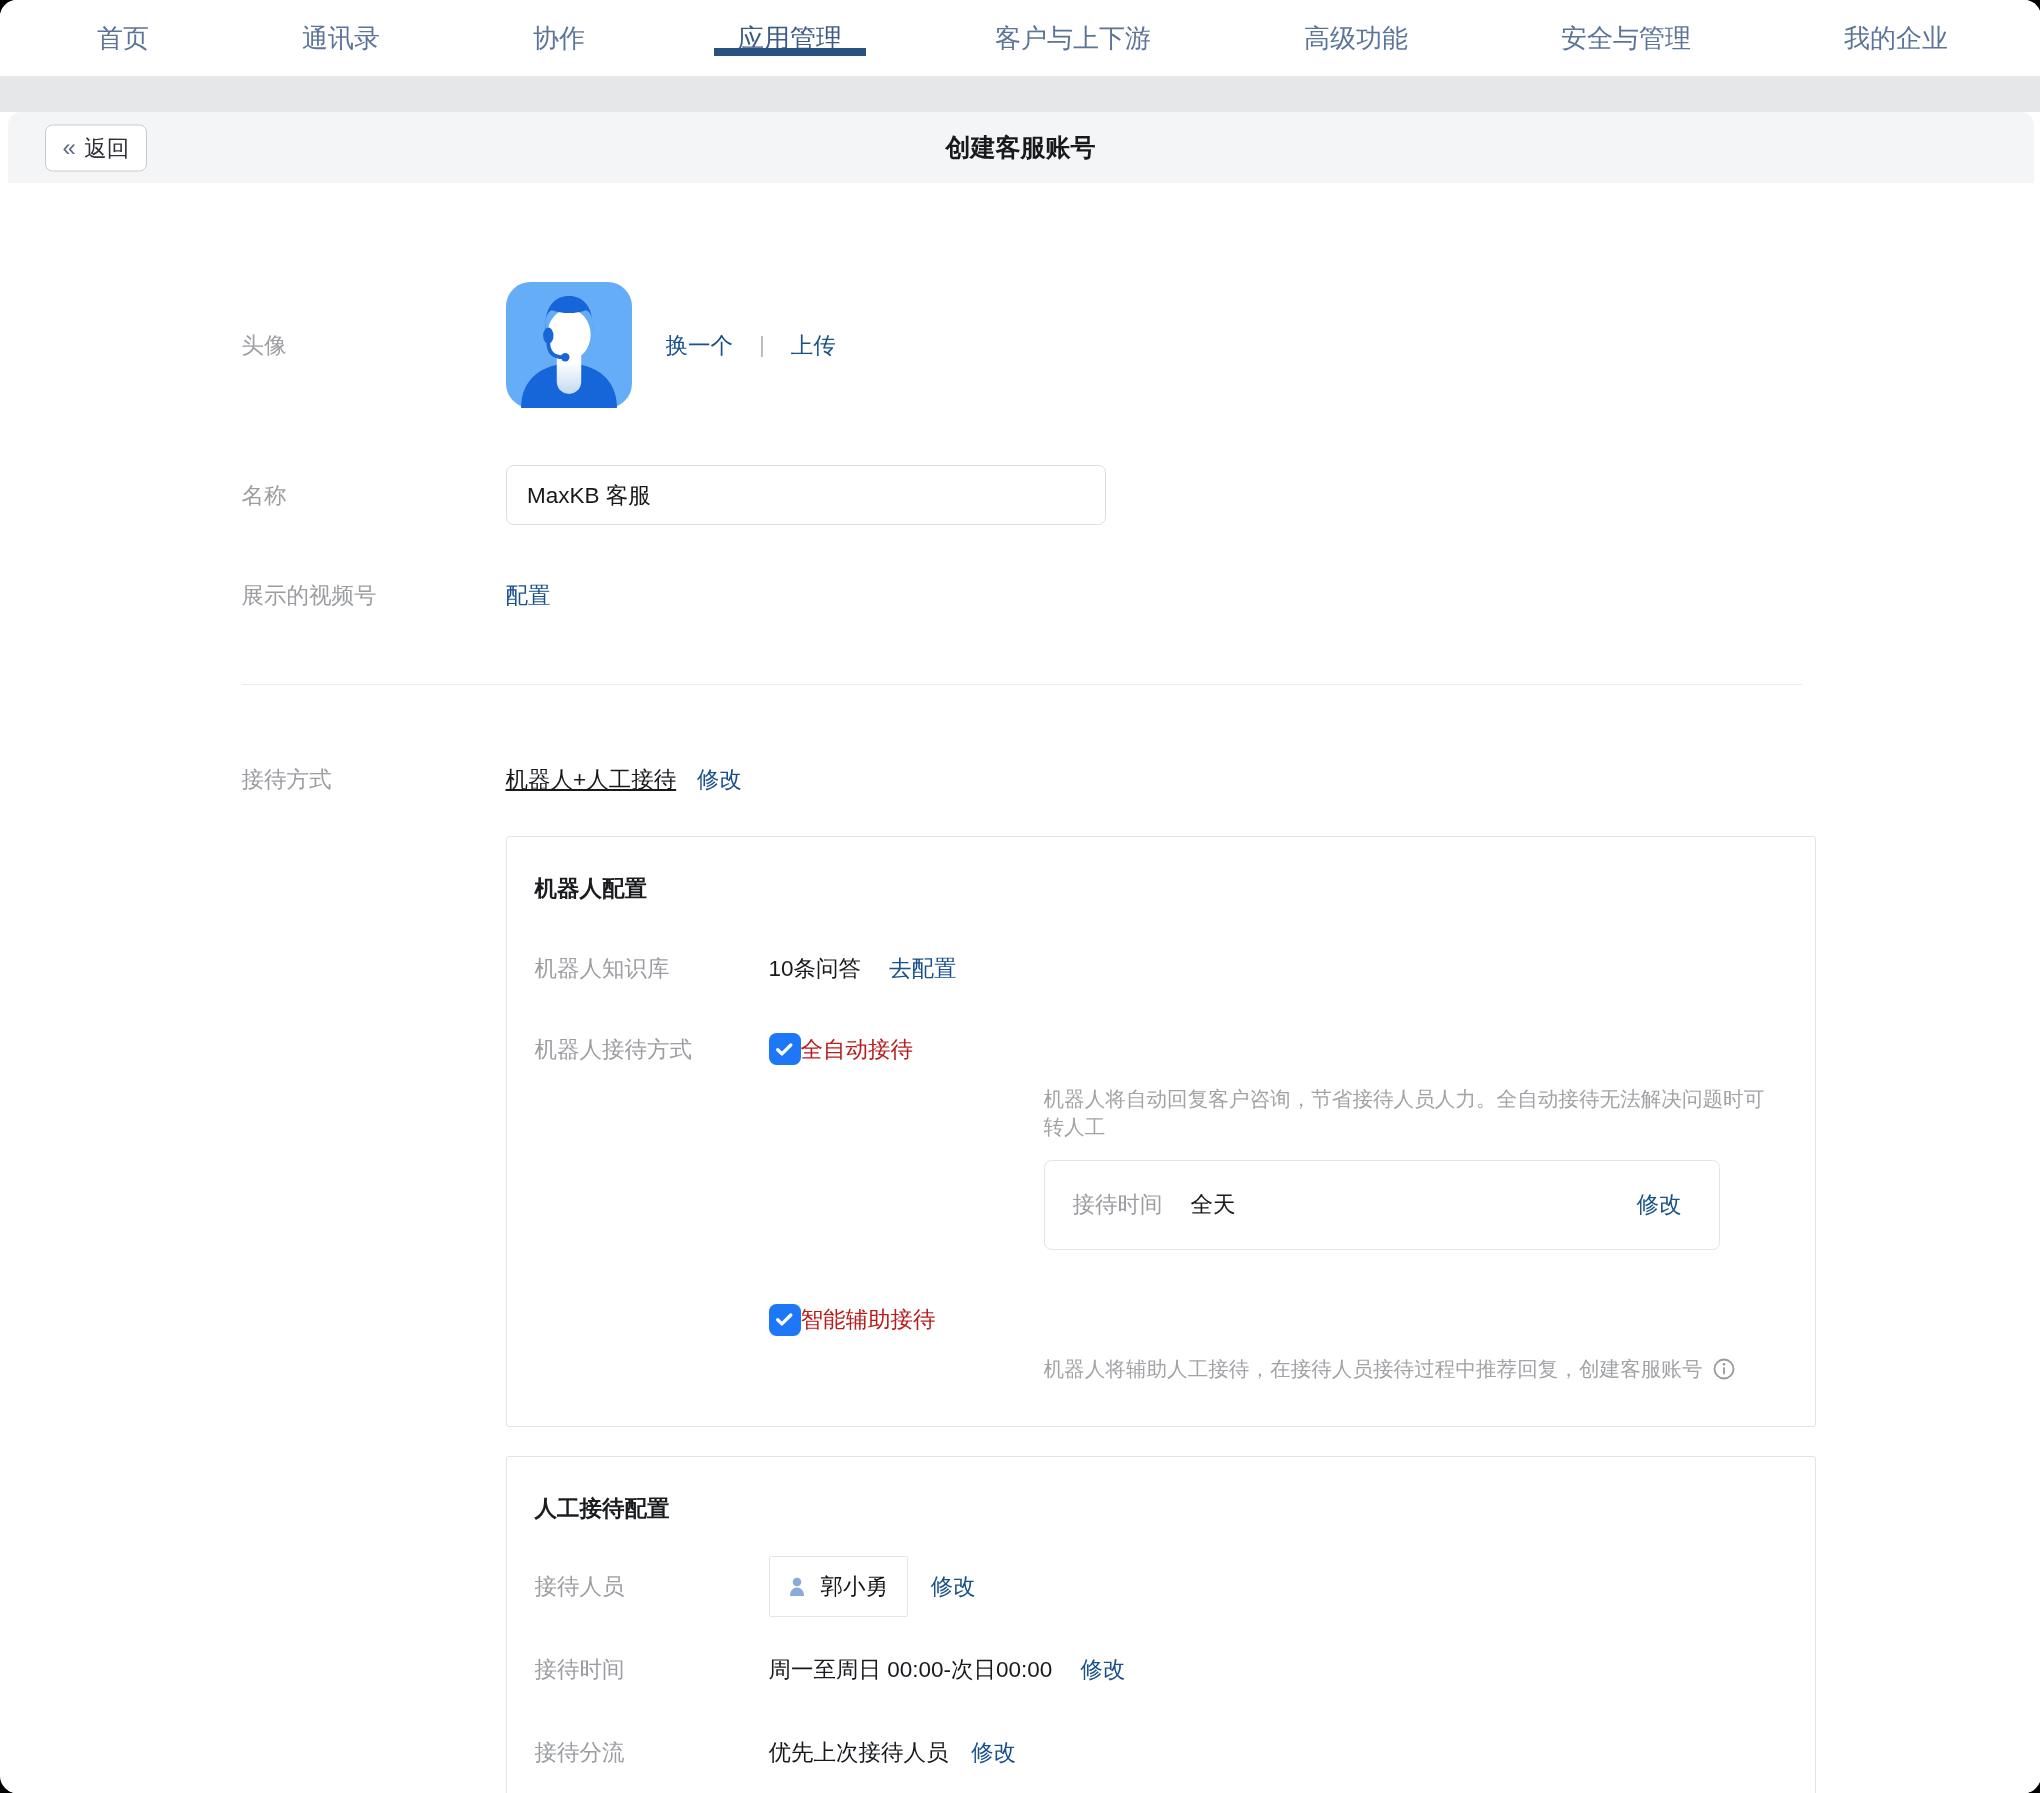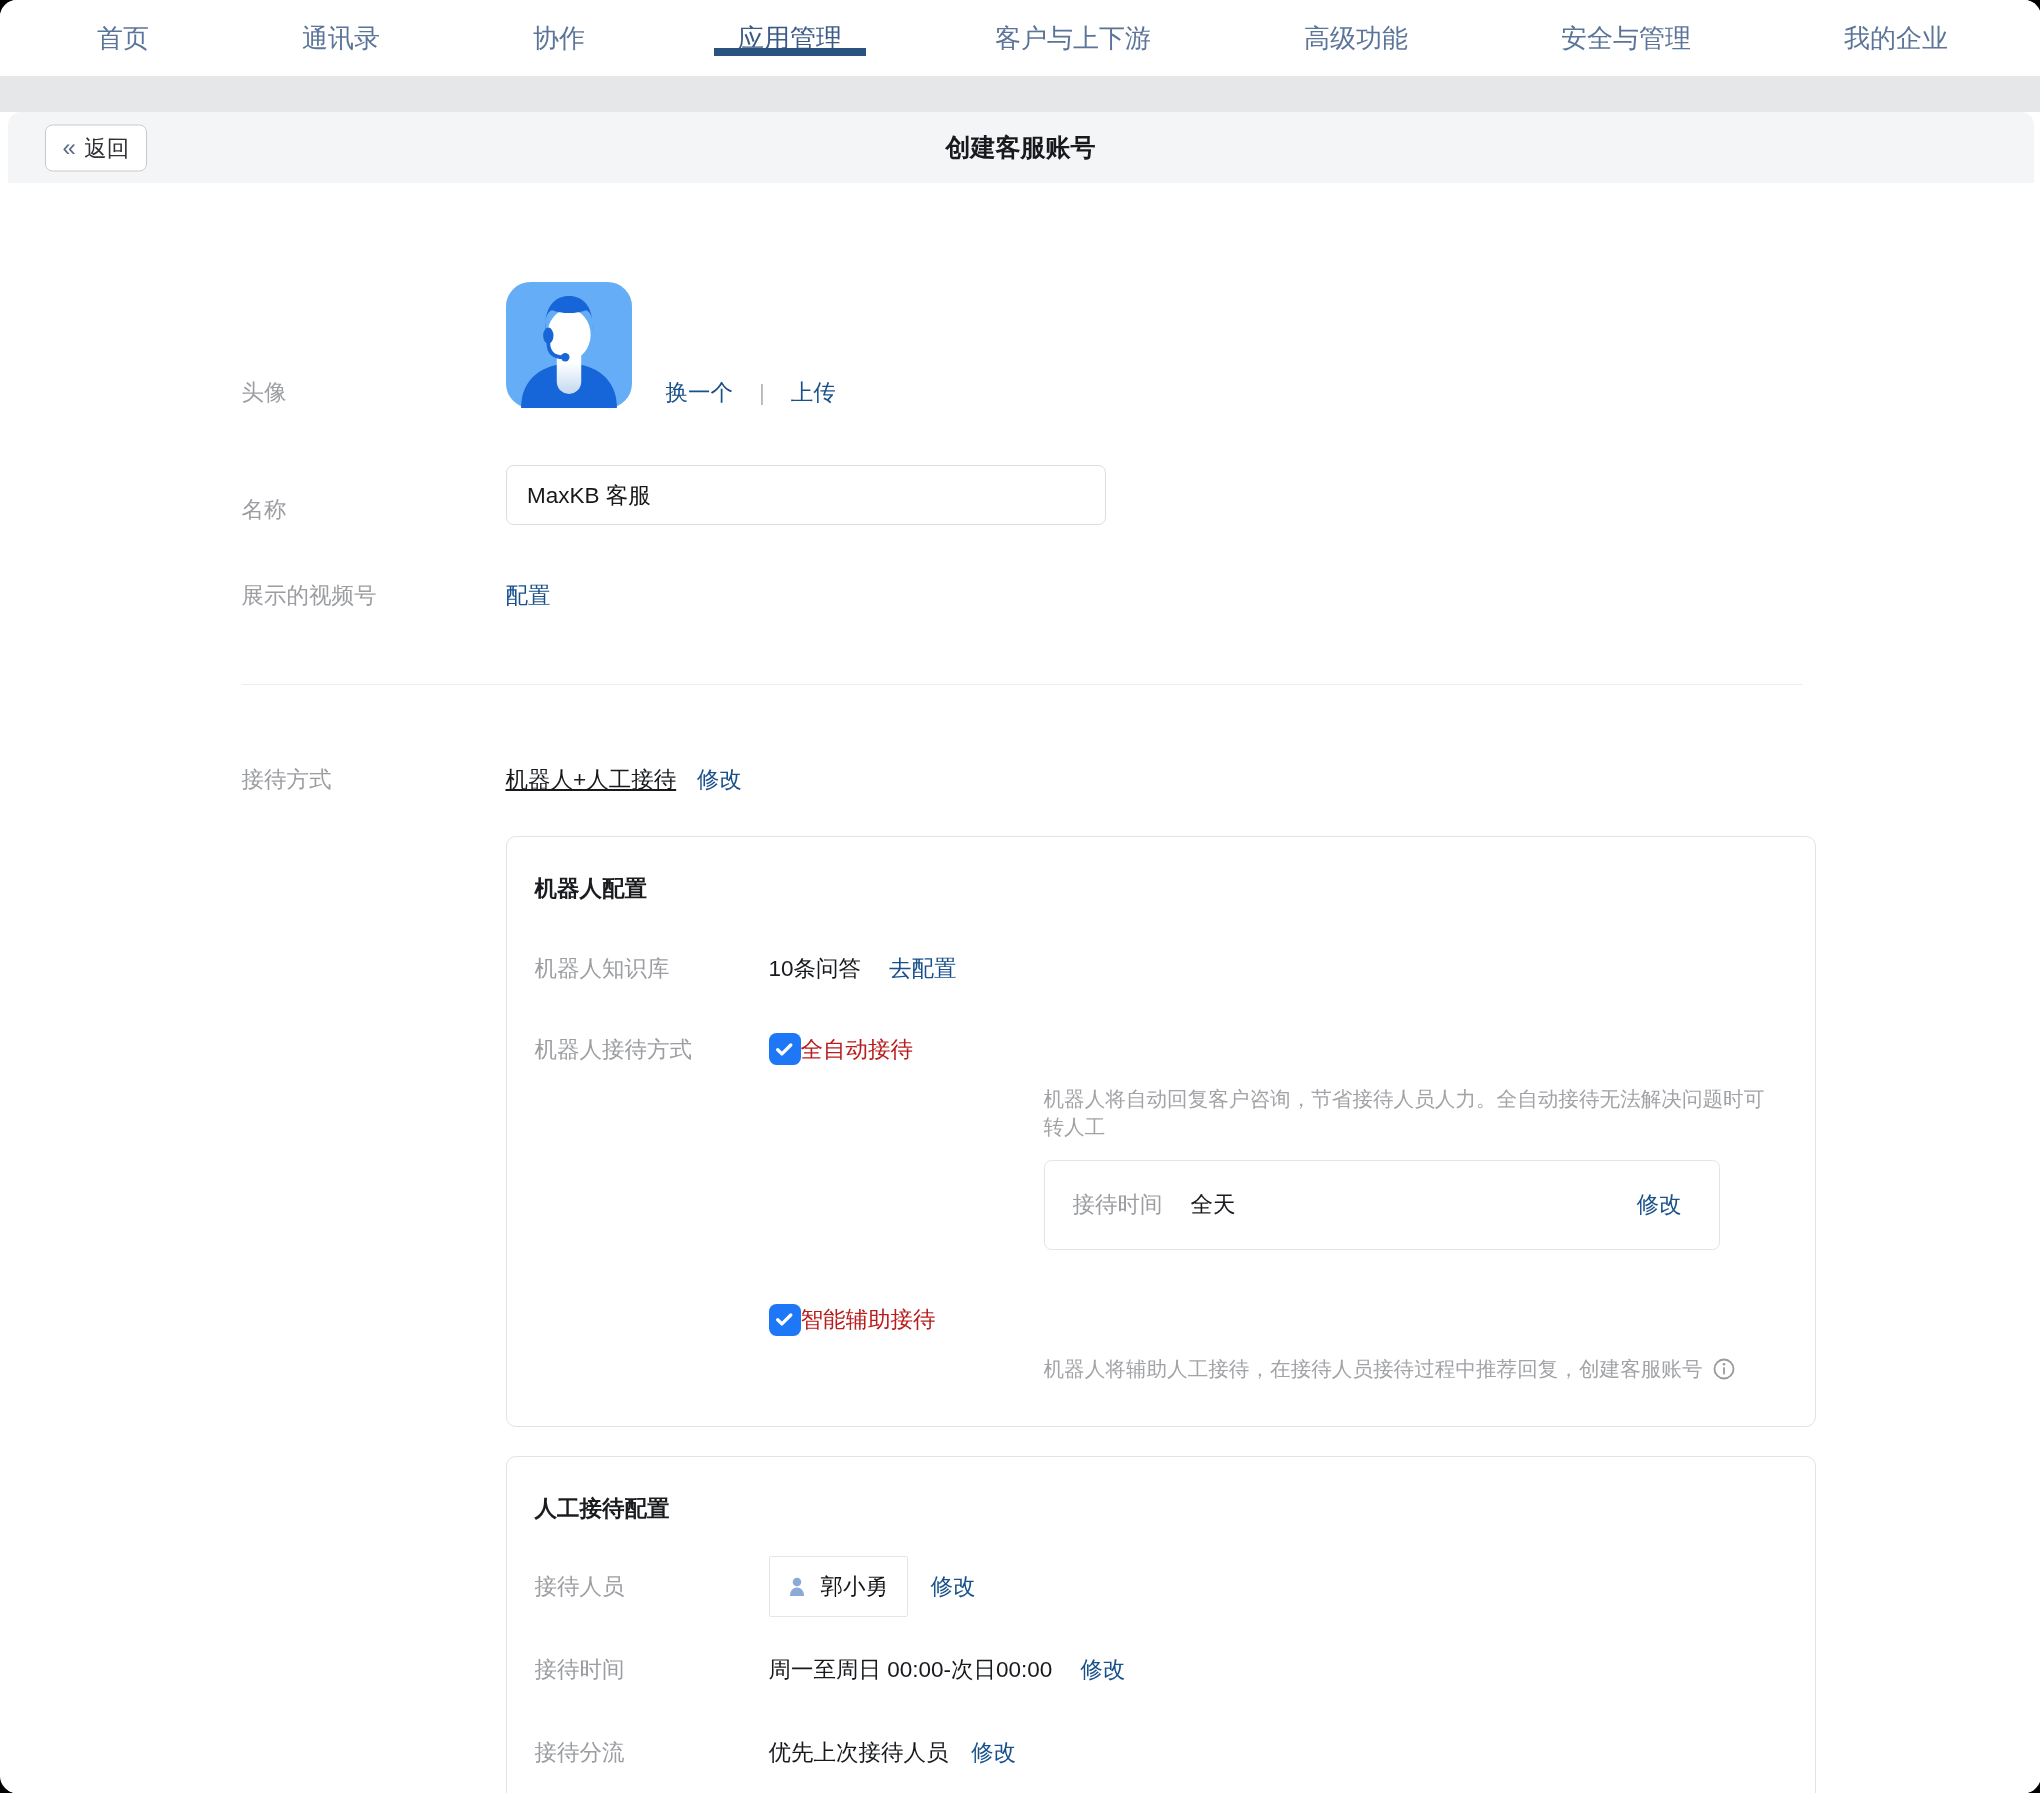--- a/index.html
+++ b/index.html
@@ -44,21 +44,21 @@
     position:absolute; left:37px; top:50%; transform:translateY(-50%);
     height:47px; padding:0 17px; background:#fff;
     border:1.9px solid #c8c9cb; border-radius:7.5px;
     display:flex; align-items:center; gap:8.4px;
     font-size:22.5px; color:#2f3136; cursor:pointer;
   }
   .back-chevron { color:#5c6b84; font-size:24px; line-height:1; }
   .page-title { font-size:25px; font-weight:600; color:#17191d; }
   
   .main { flex:1; background:#fff; padding-top:99px; overflow:hidden; }
-  .form-row { display:flex; align-items:flex-end; padding-left:234px; }
+  .form-row { display:flex; align-items:center; padding-left:234px; }
   .form-label { width:264px; flex:none; font-size:22.5px; color:#9b9da1; }
   .link { color:#17508a; font-size:22.5px; cursor:pointer; }
   .value { font-size:22.5px; color:#17191c; }
   
   .row-avatar { height:126px; }
   .avatar-box { width:126px; height:126px; flex:none; }
   .avatar-links { display:flex; align-items:center; margin-left:34px; }
   .avatar-divider { color:#b6b6b6; font-size:22.5px; margin:0 26px; }
   
   .row-name { margin-top:57px; }
@@ -73,21 +73,21 @@
     margin:73px 232px 0 234px; border:0;
     border-top:1.9px solid #ececee; height:0;
   }
   
   .row-mode { margin-top:79px; }
   .row-mode .value { font-weight:500;text-decoration:underline; }
   .row-mode .link { margin-left:20.6px; }
   
   .config-box {
     margin:41px 232px 0 498px; width:1310px;
-    border:1.9px solid #e2e3e5; border-radius:10px;
+    border:1.9px solid #e2e3e5; border-radius:3px;
     padding:36px 37px 43px 28px; background:#fff;
   }
   .box-title { font-size:22.5px; font-weight:600; color:#1a1c20; }
   .box-row { display:flex; align-items:center; }
   .box-label { width:234px; flex:none; font-size:22.5px; color:#9b9da1; }
   .row-kb { margin-top:49px; }
   .row-kb .link { margin-left:28px; }
   .row-check { margin-top:49px; }
   .checkbox {
     width:32px; height:32px; flex:none; border-radius:7.5px;

